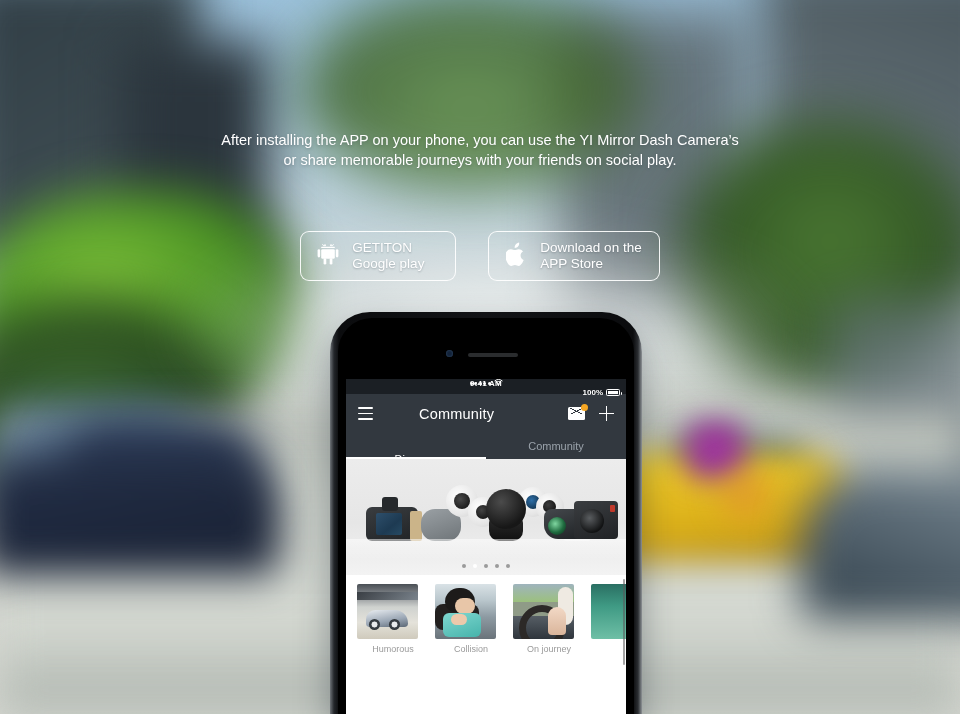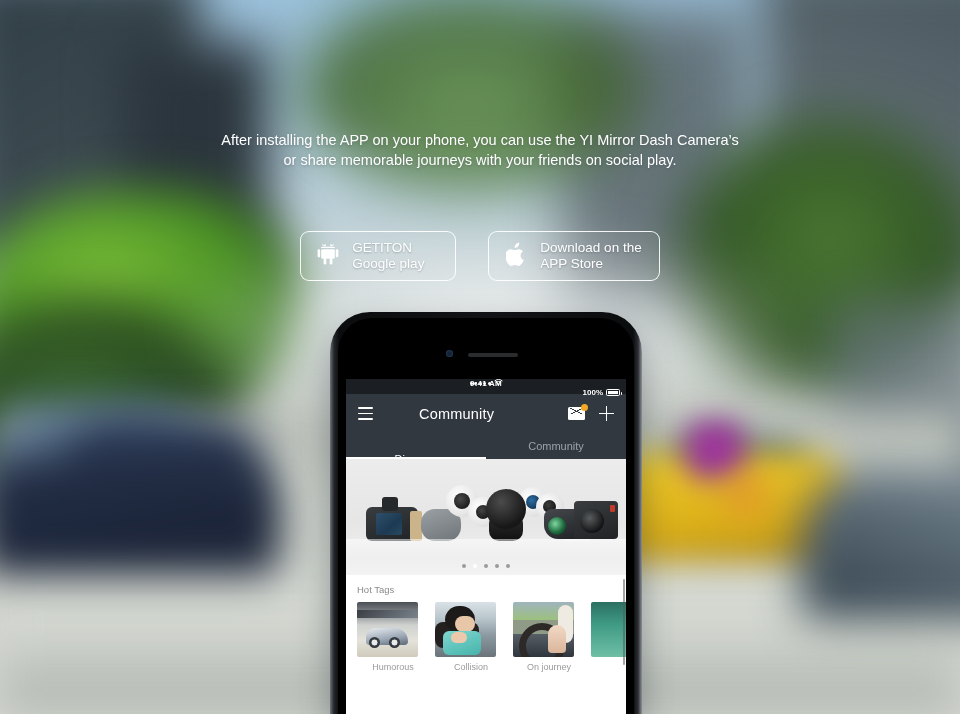--- a/index.html
+++ b/index.html
@@ -470,21 +470,20 @@
       <div id="dots">
         <i></i>
         <i class="on"></i>
         <i></i>
         <i></i>
         <i></i>
       </div>
     </div>
 
     <div id="hottags">
-      <div id="hottags-title">Hot Tags</div>
       <div id="tagrow">
 
         <div class="tagcell">
           <div class="tagimg t1">
             <span class="blur"></span>
               <span class="car"></span>
               <span class="w1"></span>
               <span class="w2"></span>
           </div>
           <div class="tagcap">Humorous</div>

